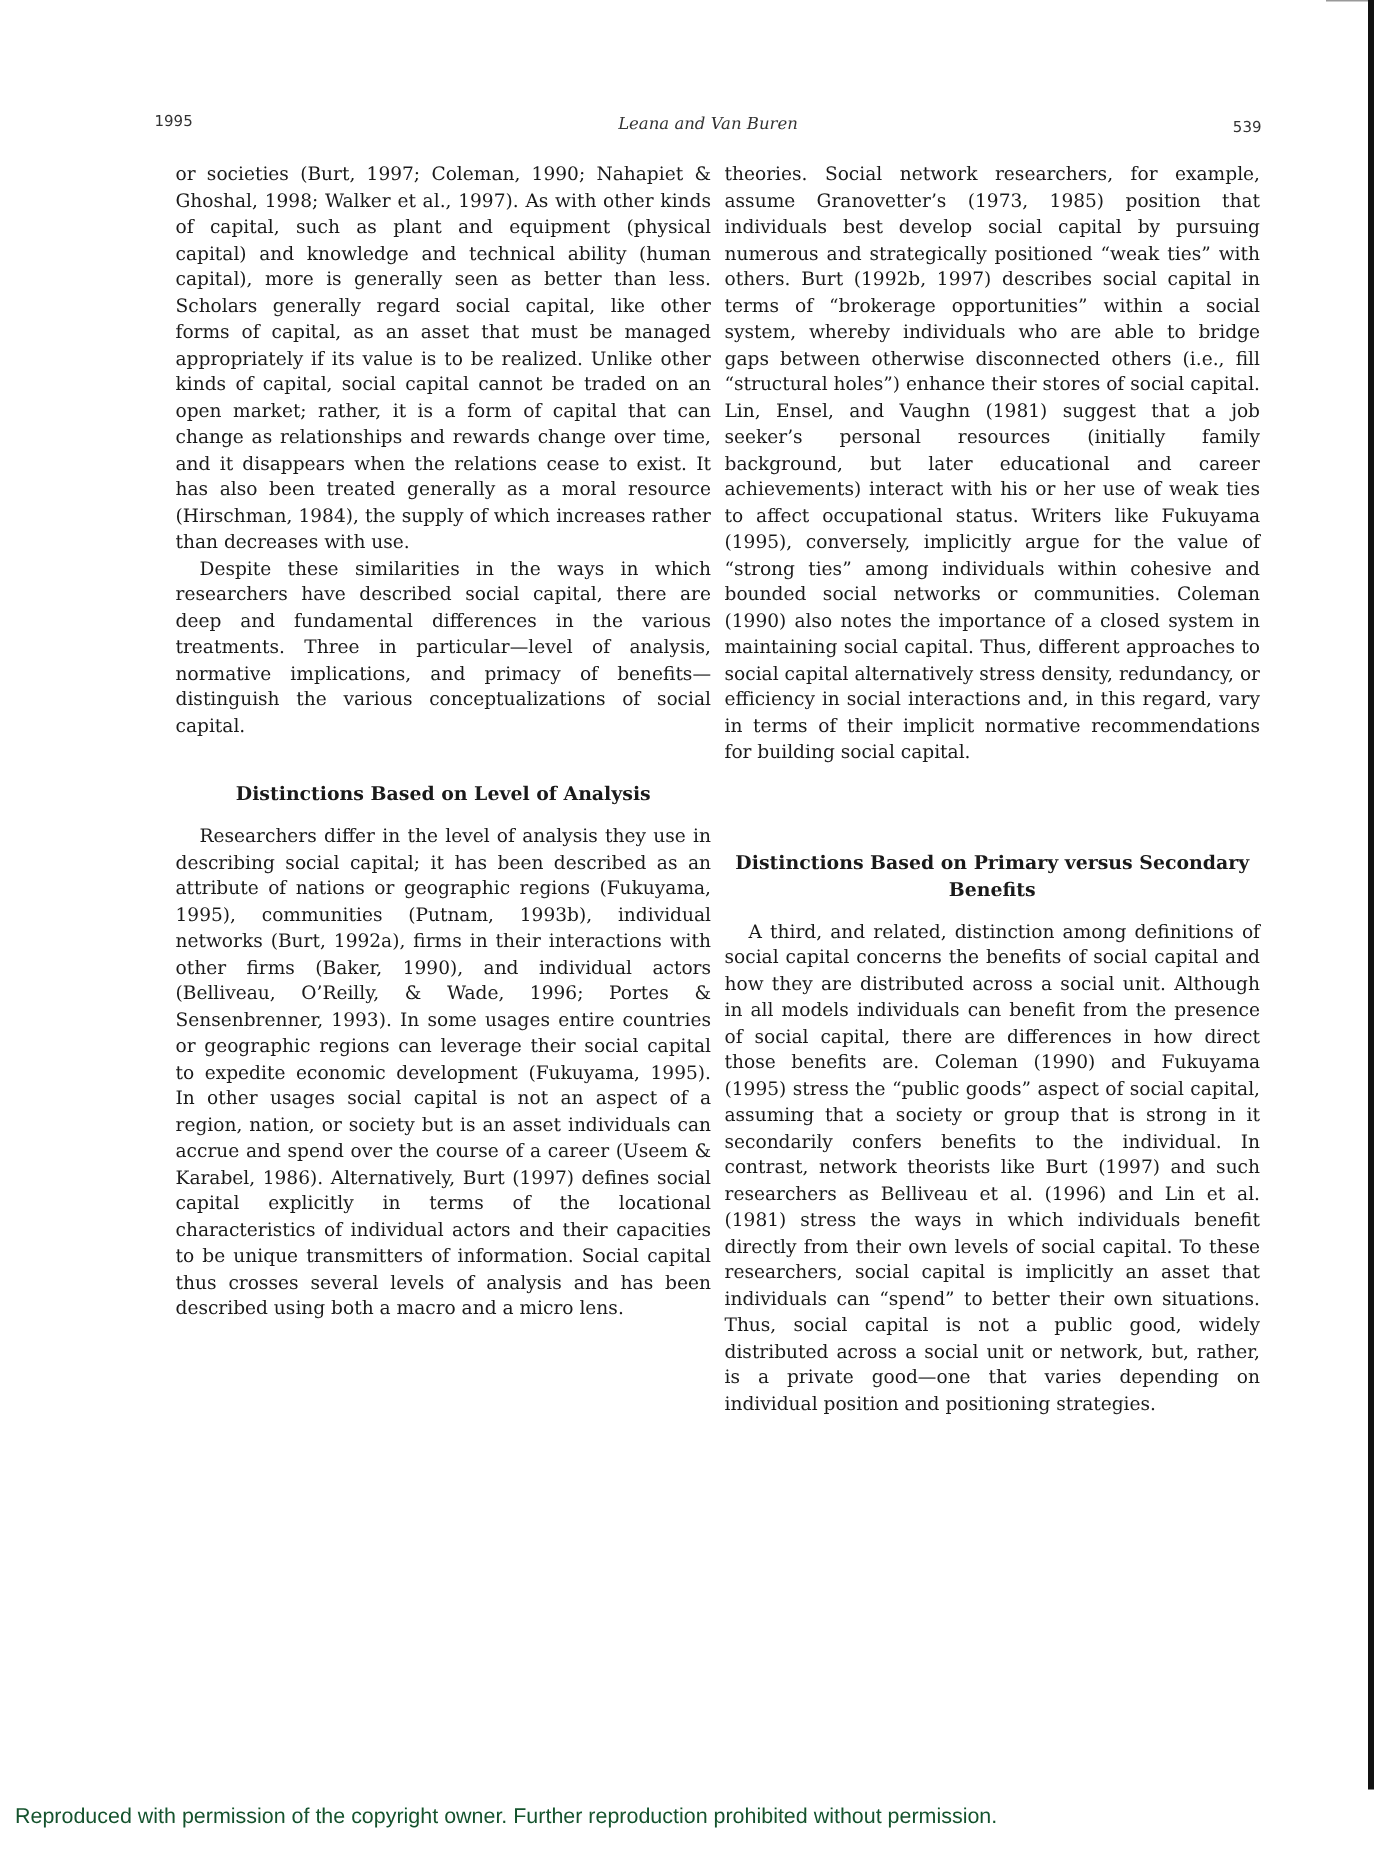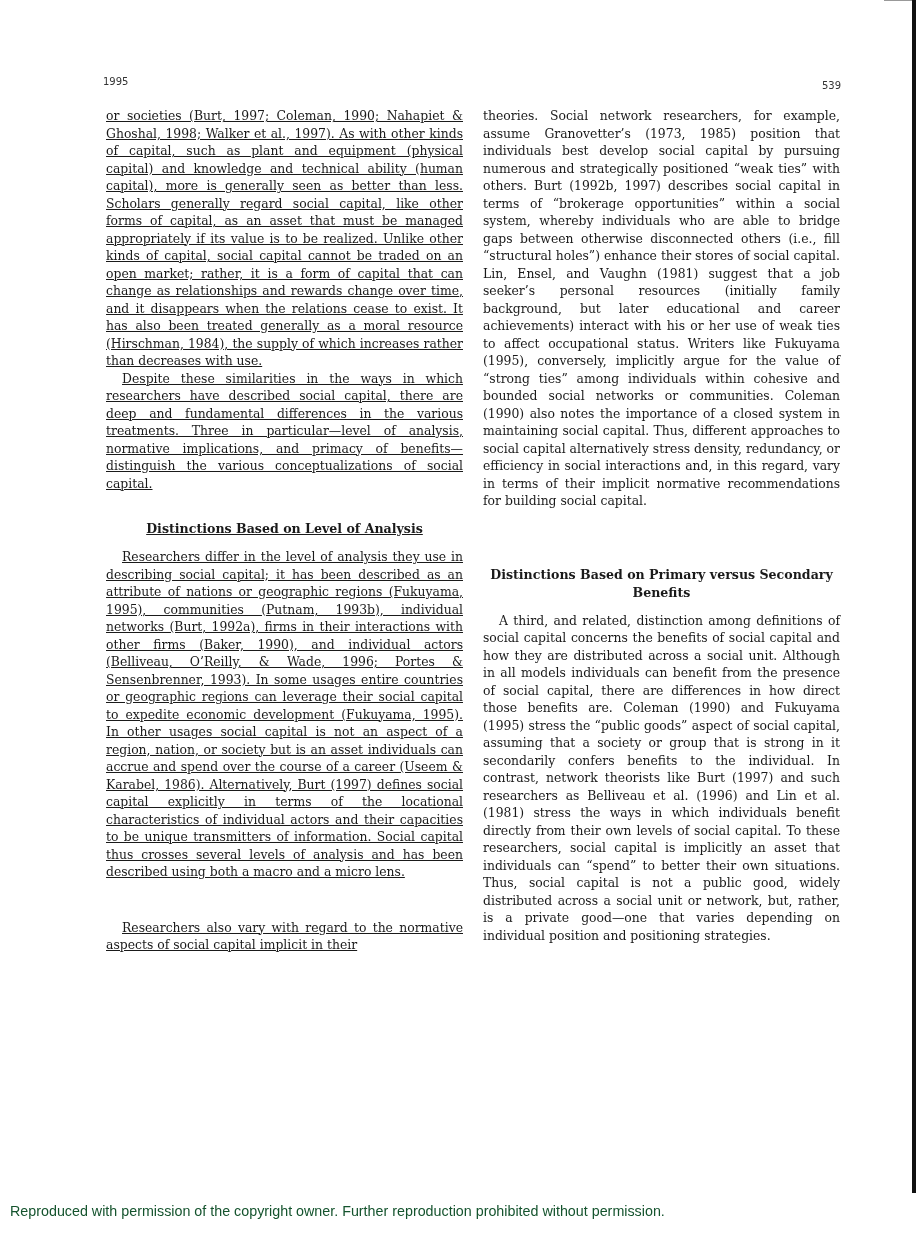--- a/index.html
+++ b/index.html
@@ -7,53 +7,53 @@
   .edge-line { position: absolute; left: 912px; top: 0; width: 4px; height: 1193px; background: #111; }
   .edge-top { position: absolute; left: 884px; top: 0; width: 30px; height: 1px; background: #999; }
   .running-head { position: absolute; top: 76px; left: 103px; width: 738px; height: 18px;
     font-family: "DejaVu Sans", sans-serif; font-size: 10px; color: #333; }
   .rh-year { position: absolute; left: 0; top: 0; }
   .rh-authors { position: absolute; left: 0; right: 0; top: 0; text-align: center; font-style: italic; font-family: "DejaVu Serif", serif; font-size: 11px; }
   .rh-page { position: absolute; right: 0; top: 4px; }
   .col { position: absolute; top: 107px; width: 357px;
     font-family: "DejaVu Serif", serif; font-size: 12.4px; line-height: 17.5px;
     text-align: justify; hyphens: manual; }
-  .col-left { left: 106px; text-decoration: underline; }
+  .col-left { left: 117px; }
   .col-right { left: 483px; }
   .col p { margin: 0; }
   .col p.indent { text-indent: 16px; }
   h3 { font-family: "DejaVu Serif", serif; font-weight: bold; font-size: 12.6px; line-height: 18px;
     margin: 0; text-align: center; }
   .gap-a { height: 28px; }
   .gap-b { height: 10px; }
   .gap-d { height: 56px; }
   .footer { position: absolute; left: 10px; top: 1203px; font-family: "Liberation Sans", sans-serif;
     font-size: 14.3px; color: #14532d; white-space: nowrap; }
 </style>
 </head>
 <body>
 
 <div class="edge-top"></div>
 <div class="edge-line"></div>
 
 <header class="running-head">
   <span class="rh-year">1995</span>
+  <span class="rh-authors">Leana and Van Buren</span>
   <span class="rh-page">539</span>
 </header>
 
 <section class="col col-left">
   <p>or societies (Burt, 1997; Coleman, 1990; Nahapiet &amp; Ghoshal, 1998; Walker et al., 1997). As with other kinds of capital, such as plant and equipment (physical capital) and knowledge and technical ability (human capital), more is generally seen as better than less. Scholars generally regard social capital, like other forms of capital, as an asset that must be managed appropriately if its value is to be realized. Unlike other kinds of capital, social capital cannot be traded on an open market; rather, it is a form of capital that can change as relationships and rewards change over time, and it disappears when the relations cease to exist. It has also been treated generally as a moral resource (Hirschman, 1984), the supply of which increases rather than decreases with use.</p>
   <p class="indent">Despite these similarities in the ways in which researchers have described social capital, there are deep and fundamental differences in the various treatments. Three in particular—level of analysis, normative implications, and primacy of benefits—distinguish the various conceptualizations of social capital.</p>
   <div class="gap-a"></div>
   <h3>Distinctions Based on Level of Analysis</h3>
   <div class="gap-b"></div>
   <p class="indent">Researchers differ in the level of analysis they use in describing social capital; it has been described as an attribute of nations or geographic regions (Fukuyama, 1995), communities (Putnam, 1993b), individual networks (Burt, 1992a), firms in their interactions with other firms (Baker, 1990), and individual actors (Belliveau, O’Reilly, &amp; Wade, 1996; Portes &amp; Sensenbrenner, 1993). In some usages entire countries or geographic regions can leverage their social capital to expedite economic development (Fukuyama, 1995). In other usages social capital is not an aspect of a region, nation, or society but is an asset individuals can accrue and spend over the course of a career (Useem &amp; Karabel, 1986). Alternatively, Burt (1997) defines social capital explicitly in terms of the locational characteristics of individual actors and their capacities to be unique transmitters of information. Social capital thus crosses several levels of analysis and has been described using both a macro and a micro lens.</p>
   <div class="gap-a"></div>
   <div class="gap-b"></div>
-  <p class="indent">Researchers also vary with regard to the normative aspects of social capital implicit in their</p>
 </section>
 
 <section class="col col-right">
   <p>theories. Social network researchers, for example, assume Granovetter’s (1973, 1985) position that individuals best develop social capital by pursuing numerous and strategically positioned “weak ties” with others. Burt (1992b, 1997) describes social capital in terms of “brokerage opportunities” within a social system, whereby individuals who are able to bridge gaps between otherwise disconnected others (i.e., fill “structural holes”) enhance their stores of social capital. Lin, Ensel, and Vaughn (1981) suggest that a job seeker’s personal resources (initially family background, but later educational and career achievements) interact with his or her use of weak ties to affect occupational status. Writers like Fukuyama (1995), conversely, implicitly argue for the value of “strong ties” among individuals within cohesive and bounded social networks or communities. Coleman (1990) also notes the importance of a closed system in maintaining social capital. Thus, different approaches to social capital alternatively stress density, redundancy, or efficiency in social interactions and, in this regard, vary in terms of their implicit normative recommendations for building social capital.</p>
   <div class="gap-d"></div>
   <h3>Distinctions Based on Primary versus Secondary Benefits</h3>
   <div class="gap-b"></div>
   <p class="indent">A third, and related, distinction among definitions of social capital concerns the benefits of social capital and how they are distributed across a social unit. Although in all models individuals can benefit from the presence of social capital, there are differences in how direct those benefits are. Coleman (1990) and Fukuyama (1995) stress the “public goods” aspect of social capital, assuming that a society or group that is strong in it secondarily confers benefits to the individual. In contrast, network theorists like Burt (1997) and such researchers as Belliveau et al. (1996) and Lin et al. (1981) stress the ways in which individuals benefit directly from their own levels of social capital. To these researchers, social capital is implicitly an asset that individuals can “spend” to better their own situations. Thus, social capital is not a public good, widely distributed across a social unit or network, but, rather, is a private good—one that varies depending on individual position and positioning strategies.</p>
 </section>
 

